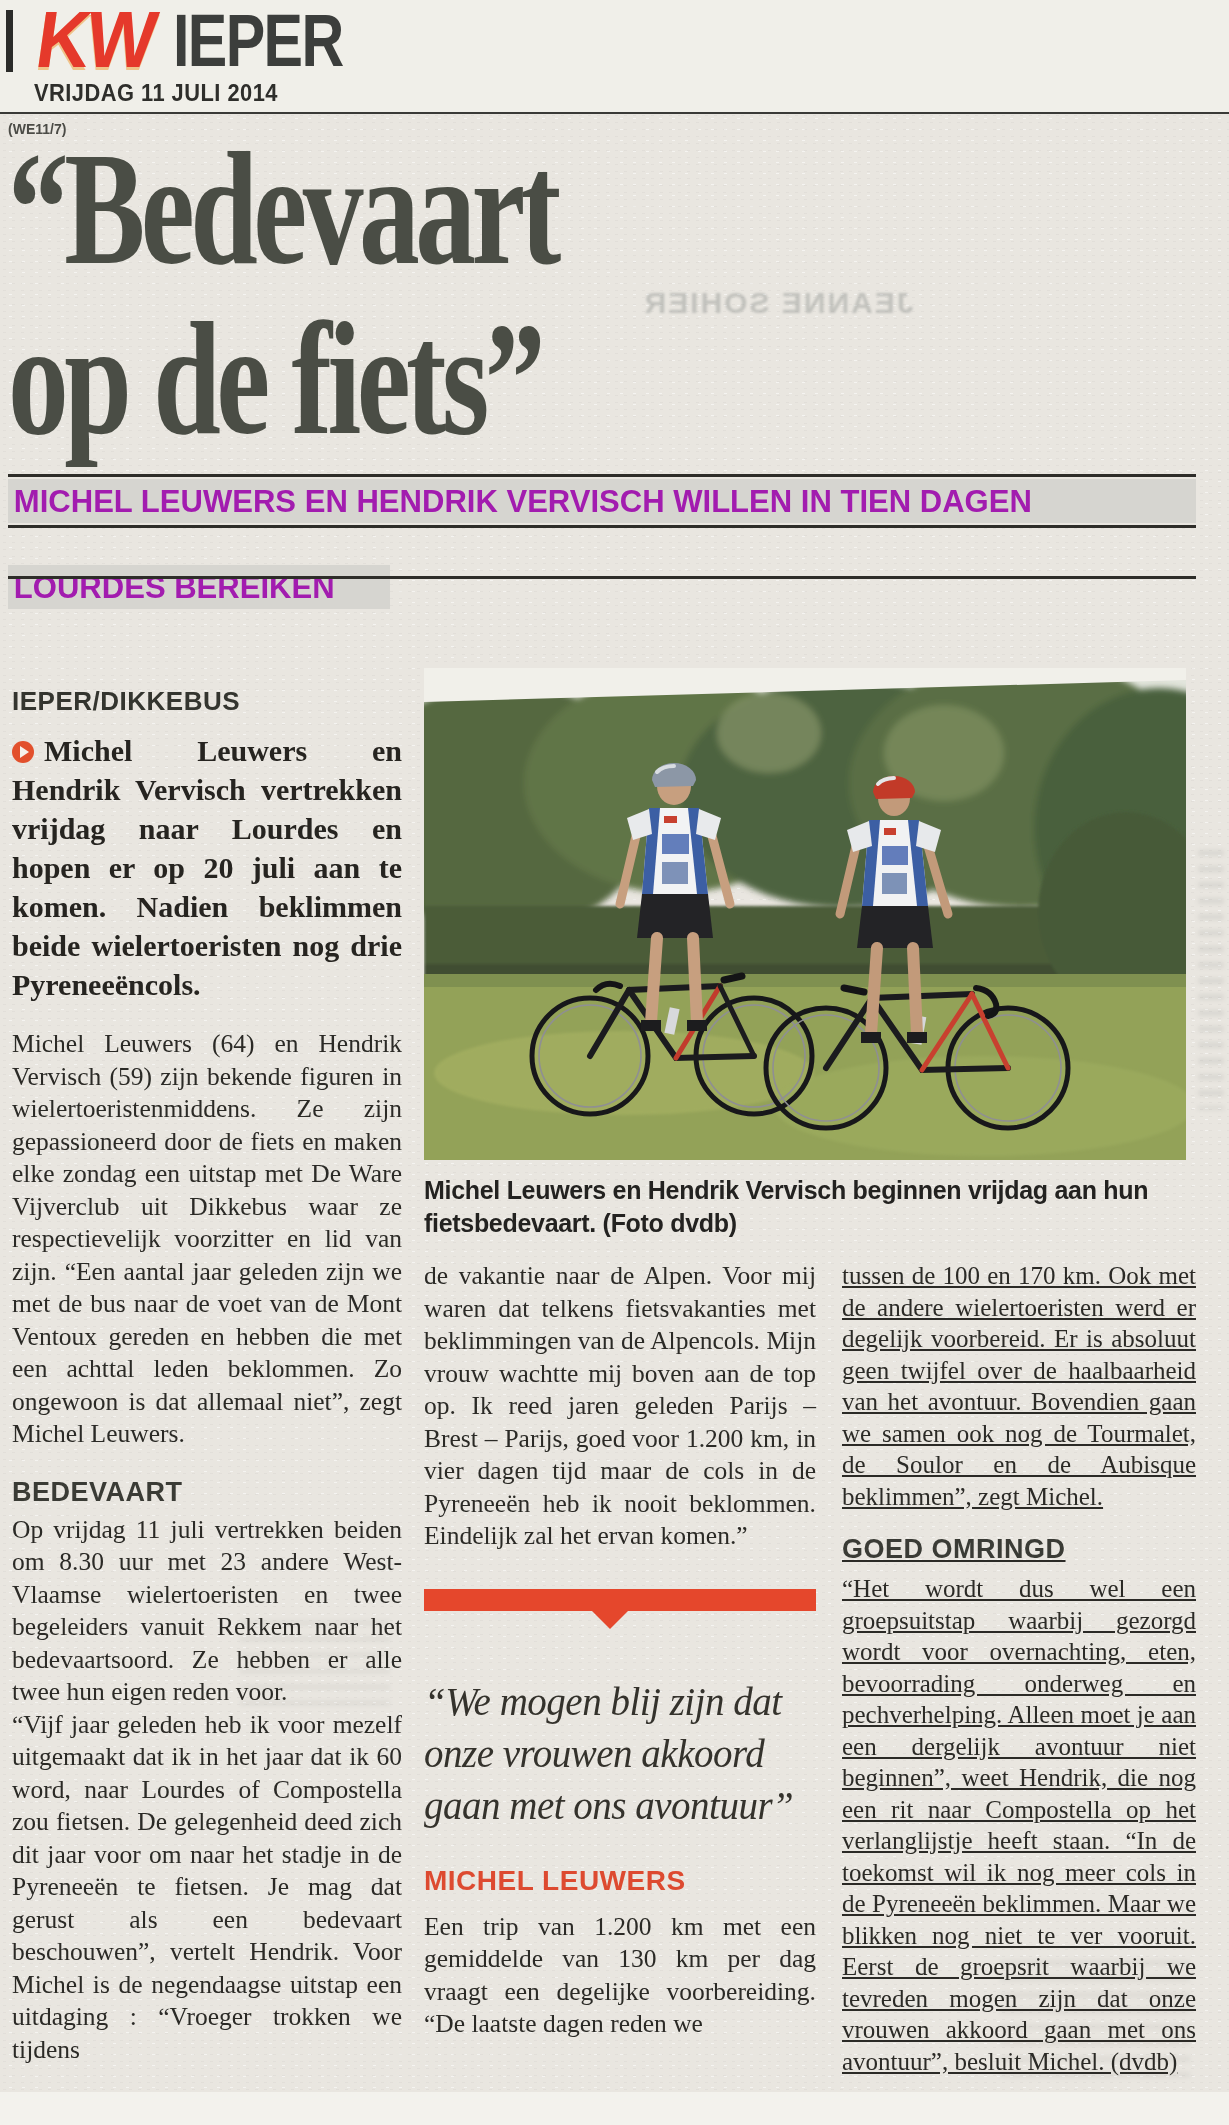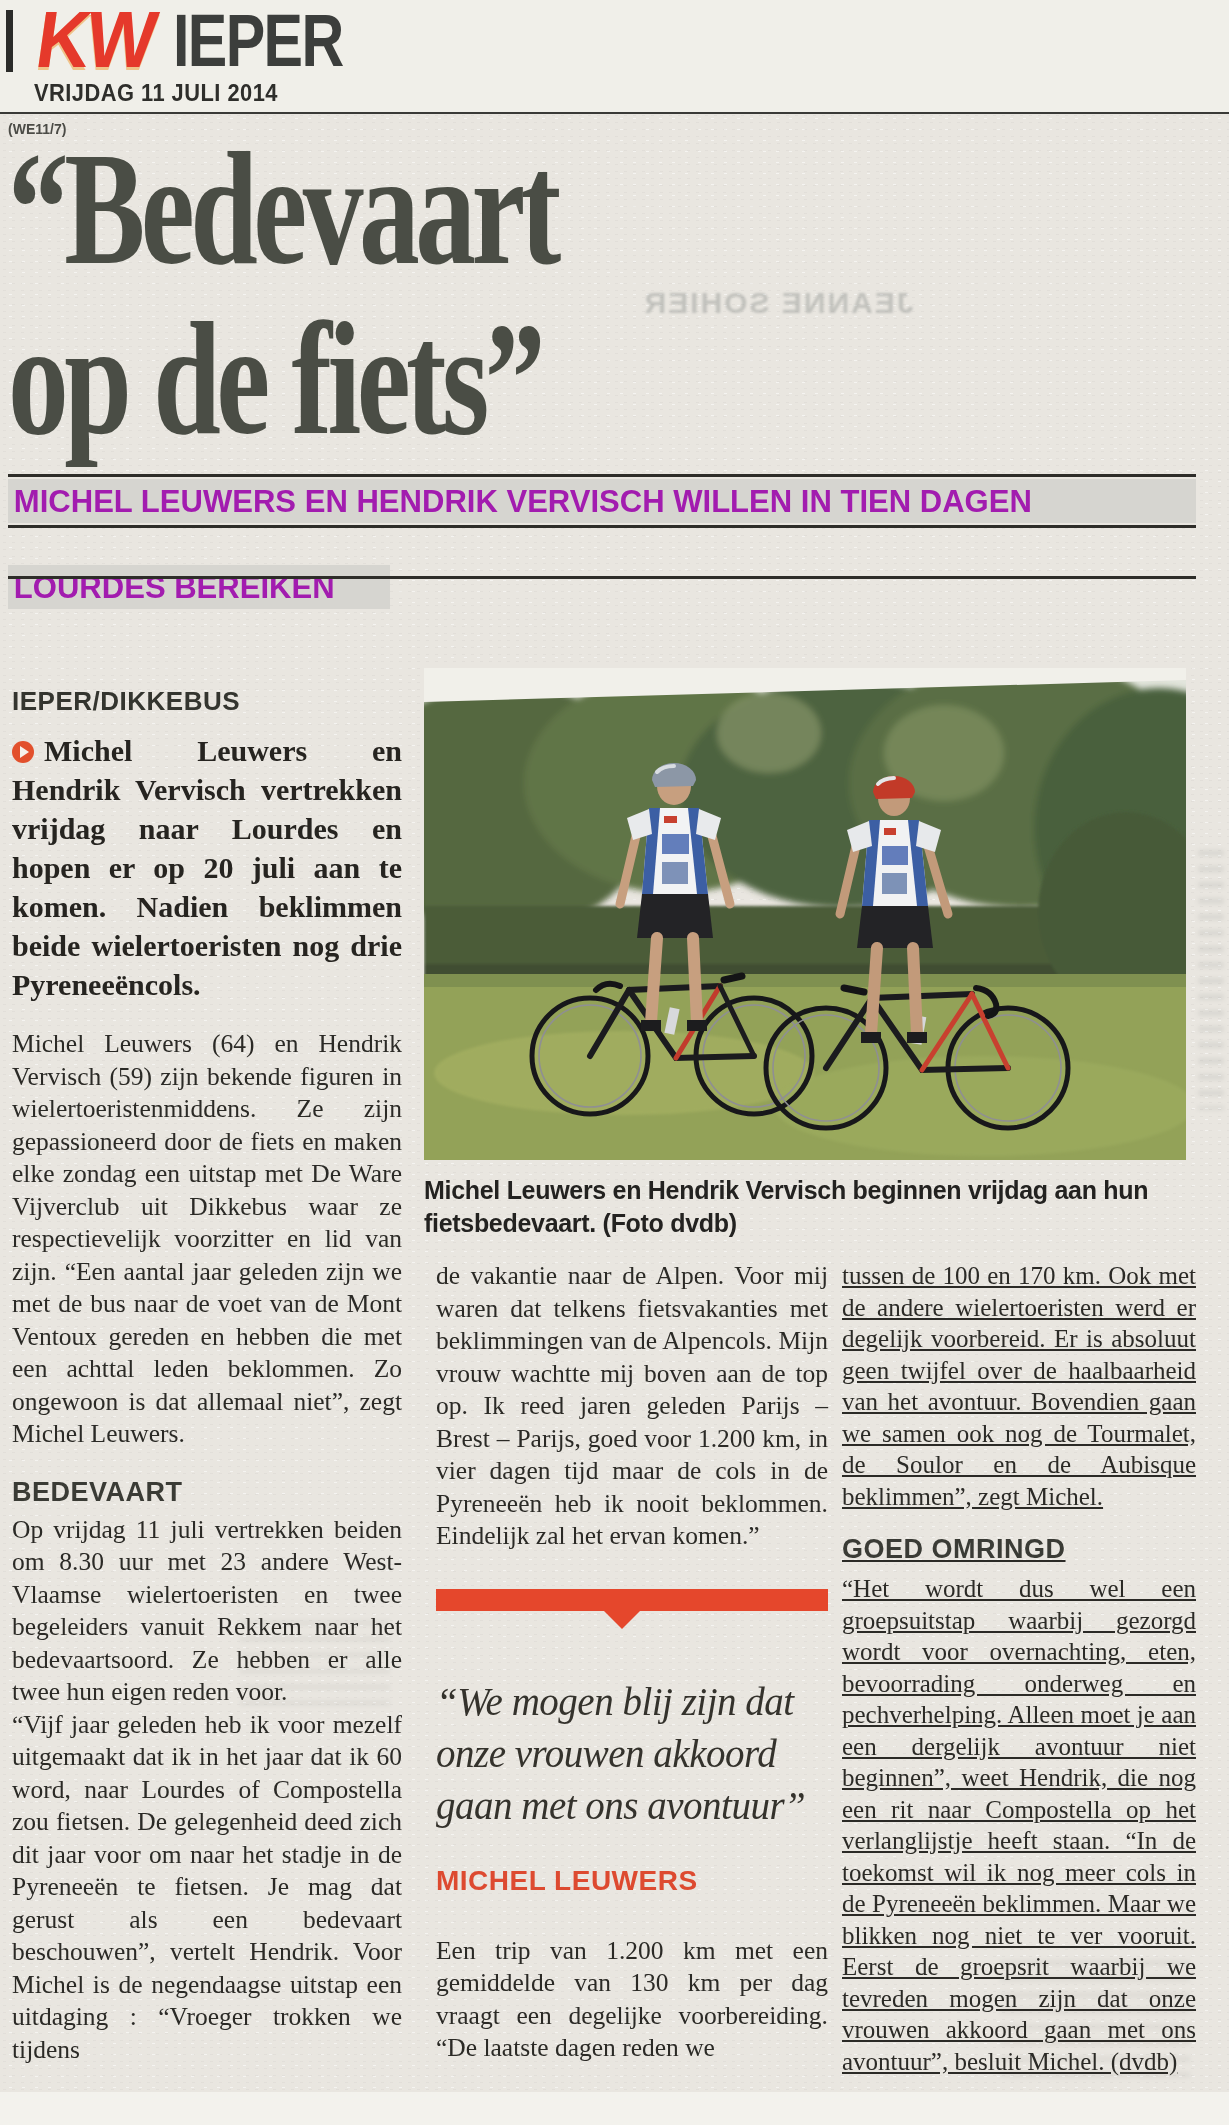--- a/index.html
+++ b/index.html
@@ -53,21 +53,21 @@
           font-family:"Liberation Sans","DejaVu Sans",sans-serif;
           font-weight:700;font-size:32px;line-height:45px;color:#a21caf;
           white-space:nowrap;overflow:hidden;}
   .subbar .inner{display:inline-block;transform:scaleX(.97);transform-origin:left top;padding-left:6px;letter-spacing:0;}
   .sb1{top:479px;width:1188px;}
   .sb2{top:538px;width:382px;margin-top:27px;}
 
   
   .col{position:absolute;z-index:2;text-align:justify;}
   .col1{left:12px;top:686px;width:390px;}
-  .col2{left:436px;top:1260px;width:392px;}
+  .col2{left:424px;top:1260px;width:392px;}
   .col3{left:842px;top:1260px;width:354px;text-decoration:underline;}
 
   .dateline{font-family:"Liberation Sans","DejaVu Sans",sans-serif;
             font-weight:700;font-size:26px;color:#34352f;letter-spacing:.5px;text-align:left;}
   .intro{margin-top:14px;font-weight:700;font-size:30px;line-height:39px;color:#262420;}
   .play-bullet{display:inline-block;width:22px;height:22px;border-radius:50%;
             background:#e2502c;position:relative;margin-right:10px;vertical-align:-2px;}
   .play-bullet::after{content:"";position:absolute;left:8px;top:5px;width:0;height:0;
             border-top:6px solid transparent;border-bottom:6px solid transparent;
             border-left:9px solid #f5f2ec;}
@@ -87,21 +87,21 @@
 
   
   .pq-bar{margin-top:36px;height:22px;background:#e5472c;position:relative;}
   .pq-bar::after{content:"";position:absolute;left:168px;top:22px;width:0;height:0;
             border-left:18px solid transparent;border-right:18px solid transparent;
             border-top:18px solid #e5472c;}
   .pq-text{margin-top:65px;font-style:italic;font-weight:400;
             font-size:39px;line-height:52px;color:#34322c;text-align:left;letter-spacing:-.5px;}
   .pq-attrib{margin-top:33px;font-family:"Liberation Sans","DejaVu Sans",sans-serif;
             font-weight:700;font-size:28px;color:#dd4a30;letter-spacing:.5px;text-align:left;}
-  .pq-follow{margin-top:38px;}
+  .pq-follow{margin-top:14px;}
 
   
   .bleed-text{position:absolute;left:618px;top:286px;width:320px;z-index:1;
             font-family:"Liberation Sans","DejaVu Sans",sans-serif;font-weight:700;font-size:30px;
             color:rgba(122,128,126,.35);transform:scaleX(-1);filter:blur(1.3px);
             letter-spacing:2px;text-align:center;}
   .bleed-blob{position:absolute;z-index:0;opacity:.12;filter:blur(2px);
             background:repeating-linear-gradient(180deg,#6f7572 0 6px,transparent 6px 16px);}
   .blob1{left:1198px;top:850px;width:26px;height:260px;}
   .blob2{left:1000px;top:1960px;width:190px;height:120px;opacity:.08;}

